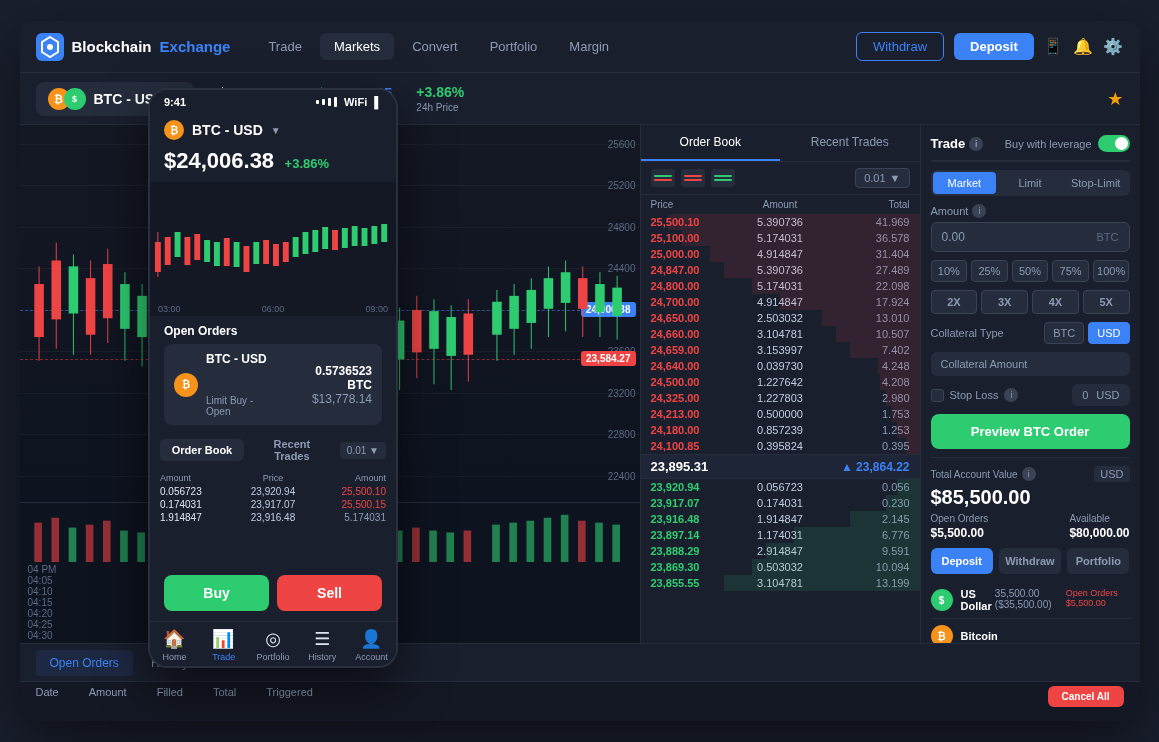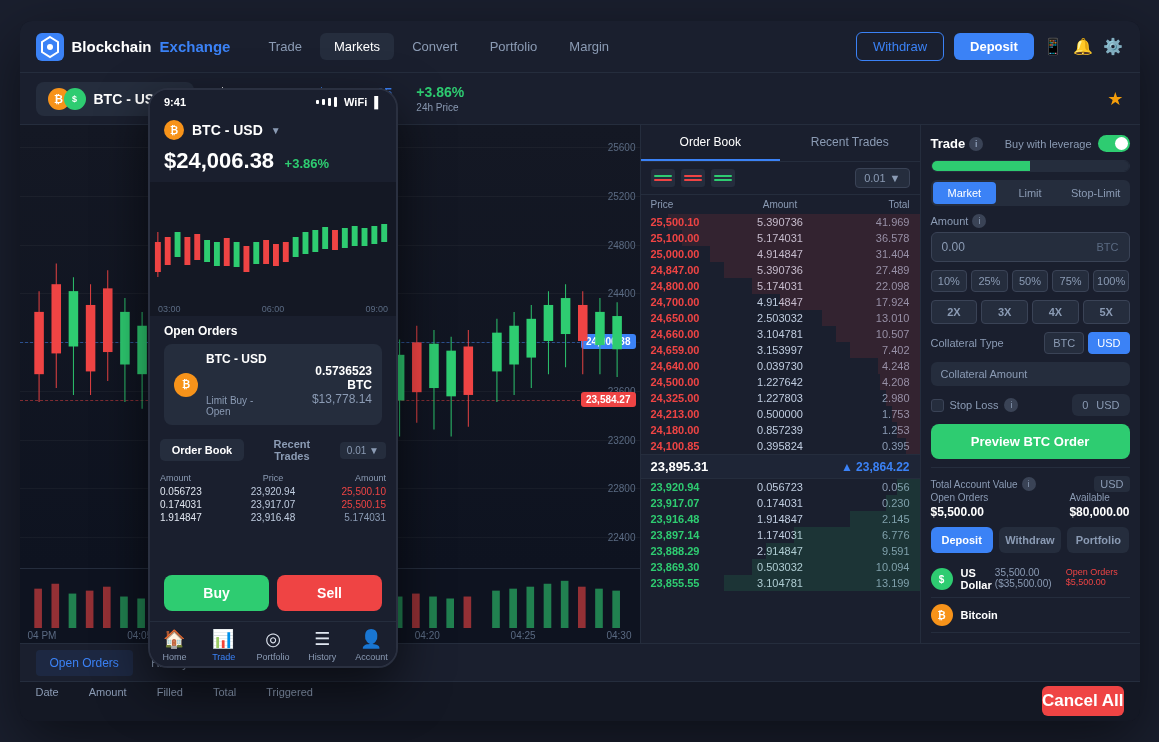--- a/index.html
+++ b/index.html
@@ -208,20 +208,21 @@
     }
     .volume-svg {
       width: 100%;
       height: 100%;
     }
     .chart-time-labels {
       display: flex;
       justify-content: space-between;
       padding: 2px 8px;
       background: #0e1320;
+      flex-direction: column;
     }
     .time-label { font-size: 10px; color: #5a6a82; }
 
     
     .orderbook-panel {
       width: 280px;
       background: #1a1f2e;
       border-left: 1px solid #252d3d;
       display: flex;
       flex-direction: column;
@@ -915,23 +916,23 @@
     .orders-cols {
       display: flex;
       gap: 30px;
       font-size: 11px;
       color: #8b9bb4;
     }
     .btn-cancel-all {
       background: #ef4444;
       border: none;
       color: #fff;
-      padding: 5px 0;
+      padding: 5px 14px;
       border-radius: 6px;
-      font-size: 17px;
+      font-size: 10px;
       font-weight: 600;
       cursor: pointer;
     }
   </style>
 </head>
 <body>
 
 <div class="app-container">
 
   <div class="header">
@@ -1387,20 +1388,21 @@
       </div>
 
       <button class="btn-preview">Preview BTC Order</button>
 
       <div class="account-section">
         <div class="account-label">
           <span>Total Account Value</span>
           <span class="info-icon">i</span>
           <div class="account-currency">USD</div>
         </div>
+        <div class="account-value">$85,500.00</div>
         <div class="account-stats-row">
           <div class="account-stat-item">
             <span class="stat-label">Open Orders</span>
             <span class="stat-value">$5,500.00</span>
           </div>
           <div class="account-stat-item">
             <span class="stat-label">Available</span>
             <span class="stat-value">$80,000.00</span>
           </div>
         </div>

